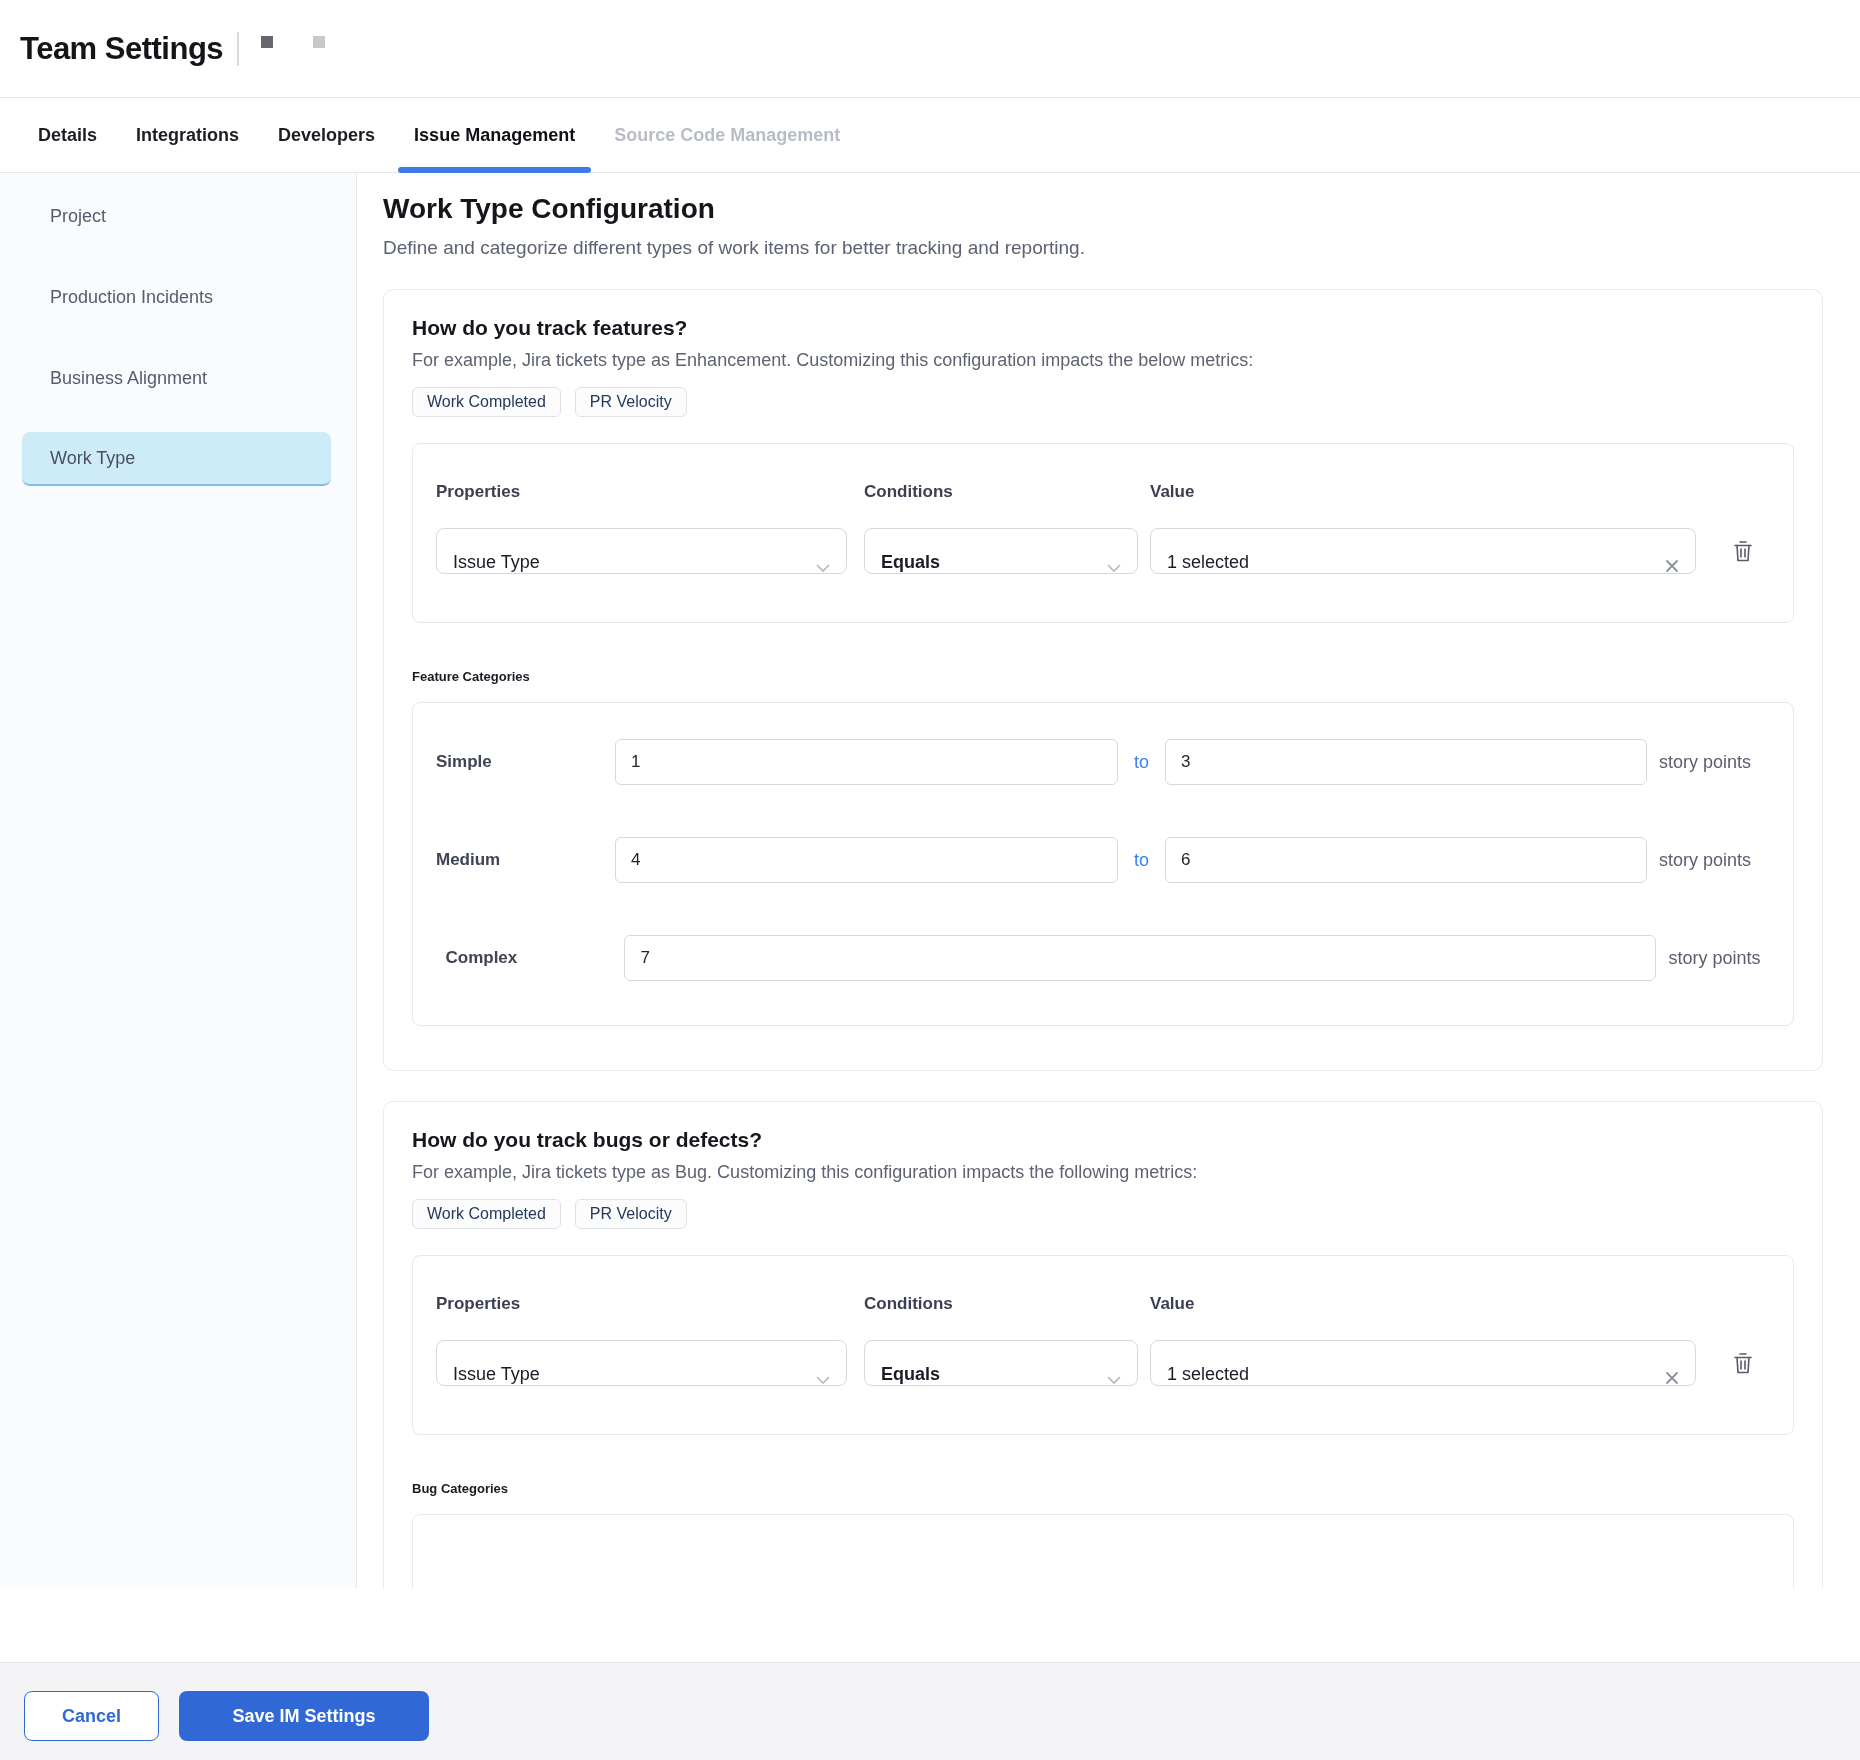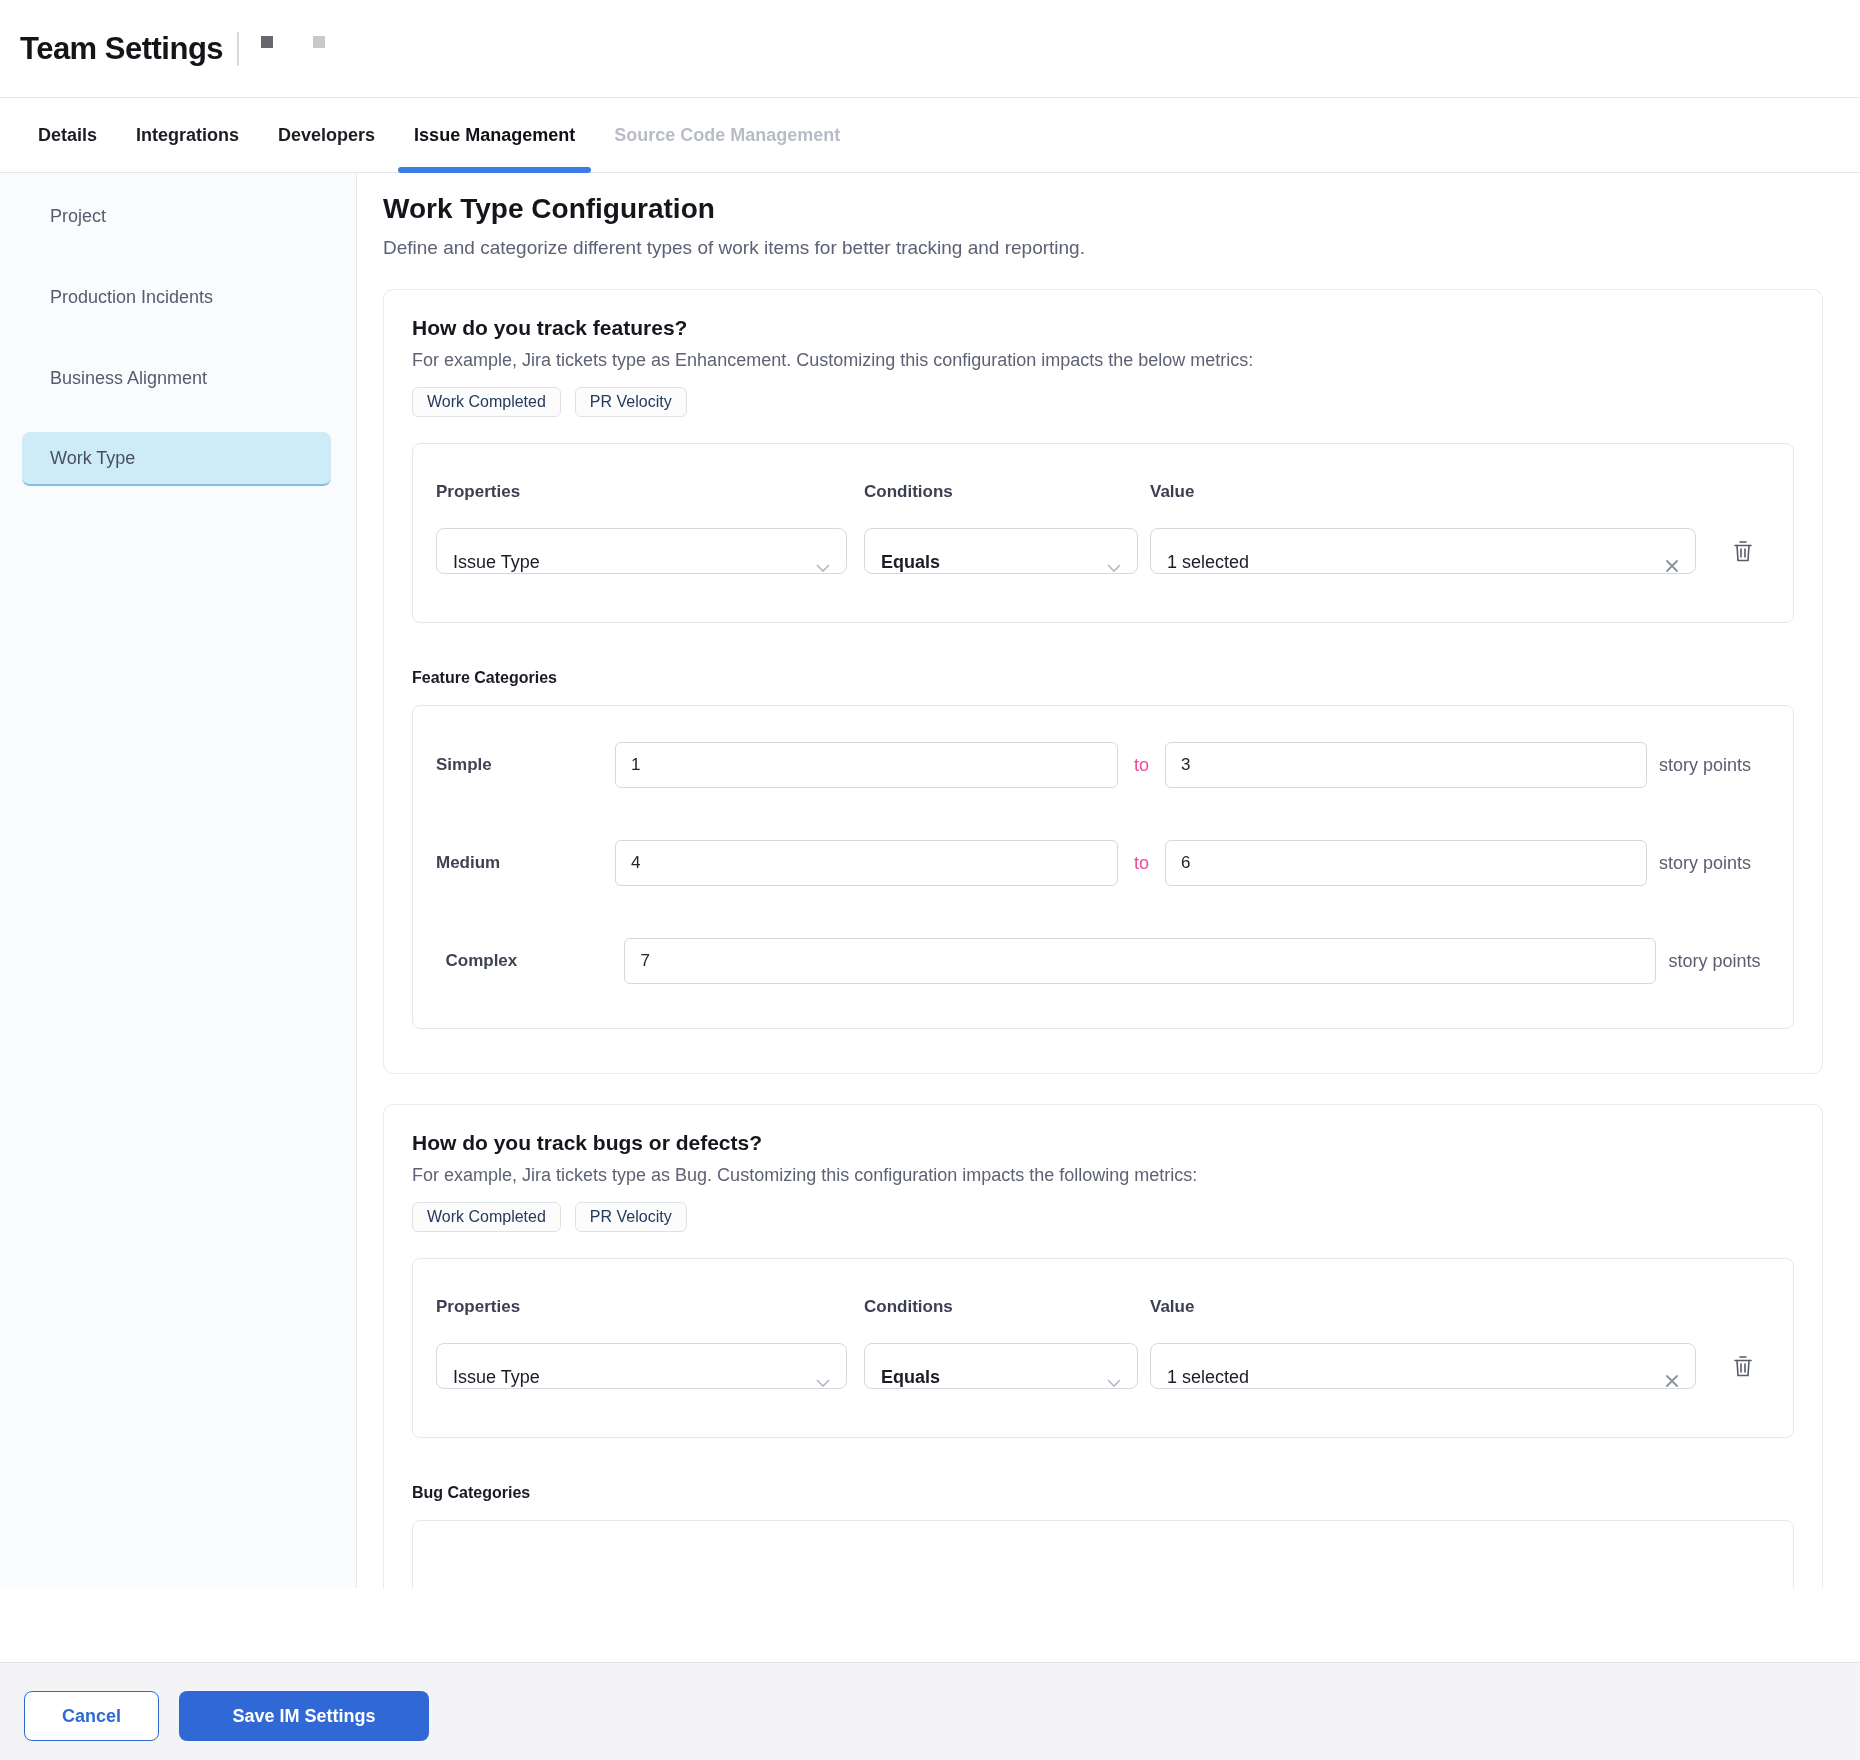--- a/index.html
+++ b/index.html
@@ -49,28 +49,28 @@
   .rl-val  { width: 546px; }
   .rule-fields { display: flex; align-items: center; }
   .select { height: 46px; border: 1px solid #d5d8df; border-radius: 8px; background: #fff; display: flex; align-items: flex-end; justify-content: space-between; padding: 0 16px; font-size: 18px; color: #1a1c26; cursor: pointer; }
   .sel-prop { width: 411px; margin-right: 17px; }
   .sel-cond { width: 274px; margin-right: 12px; font-weight: bold; }
   .sel-val  { width: 546px; }
   .chev { color: #b4b8c2; flex: 0 0 auto; }
   .xmark { color: #8b90a0; flex: 0 0 auto; cursor: pointer; }
   .trash-btn { background: none; border: none; margin-left: 36px; color: #565b6e; cursor: pointer; display: flex; align-items: center; }
 
-  .cat-heading { font-size: 16px; font-weight: bold; color: #191b23; margin-top: 46px; }
+  .cat-heading { font-size: 13px; font-weight: bold; color: #191b23; margin-top: 46px; }
   .cat-box { border: 1px solid #e7e8ec; border-radius: 8px; margin-top: 18px; padding: 36px 23px 44px 23px; }
   .cat-row { display: flex; align-items: center; margin-bottom: 52px; }
   .cat-row:last-child { margin-bottom: 0; justify-content: center; }
   .cat-label { width: 179px; font-size: 17px; font-weight: bold; color: #3f4356; }
   .cat-input { height: 46px; border: 1px solid #d5d8df; border-radius: 6px; padding: 0 15px; font-size: 17px; color: #23242c; font-family: inherit; outline: none; background: #fff; }
   .in-from { width: 503px; }
-  .to-wrap { width: 47px; text-align: center; font-size: 18px; color: #ec4899; }
+  .to-wrap { width: 47px; text-align: center; font-size: 18px; color: #3b82f6; }
   .in-to { width: 482px; }
   .in-single { width: 1032px; }
   .unit { font-size: 18px; color: #5a5e70; margin-left: 12px; white-space: nowrap; }
   .cat-box-clipped { height: 120px; }
 
   
   .gap-strip { height: 74px; background: #fff; }
   .app-footer { height: 98px; border-top: 1px solid #e3e3e7; background: #f4f4f6; display: flex; align-items: flex-start; padding: 28px 0 0 24px; }
   .btn { height: 50px; border-radius: 8px; font-size: 18px; font-weight: bold; font-family: inherit; cursor: pointer; }
   .btn-cancel { width: 135px; background: #fff; border: 1px solid #2e6ad1; color: #2e6ad1; }

